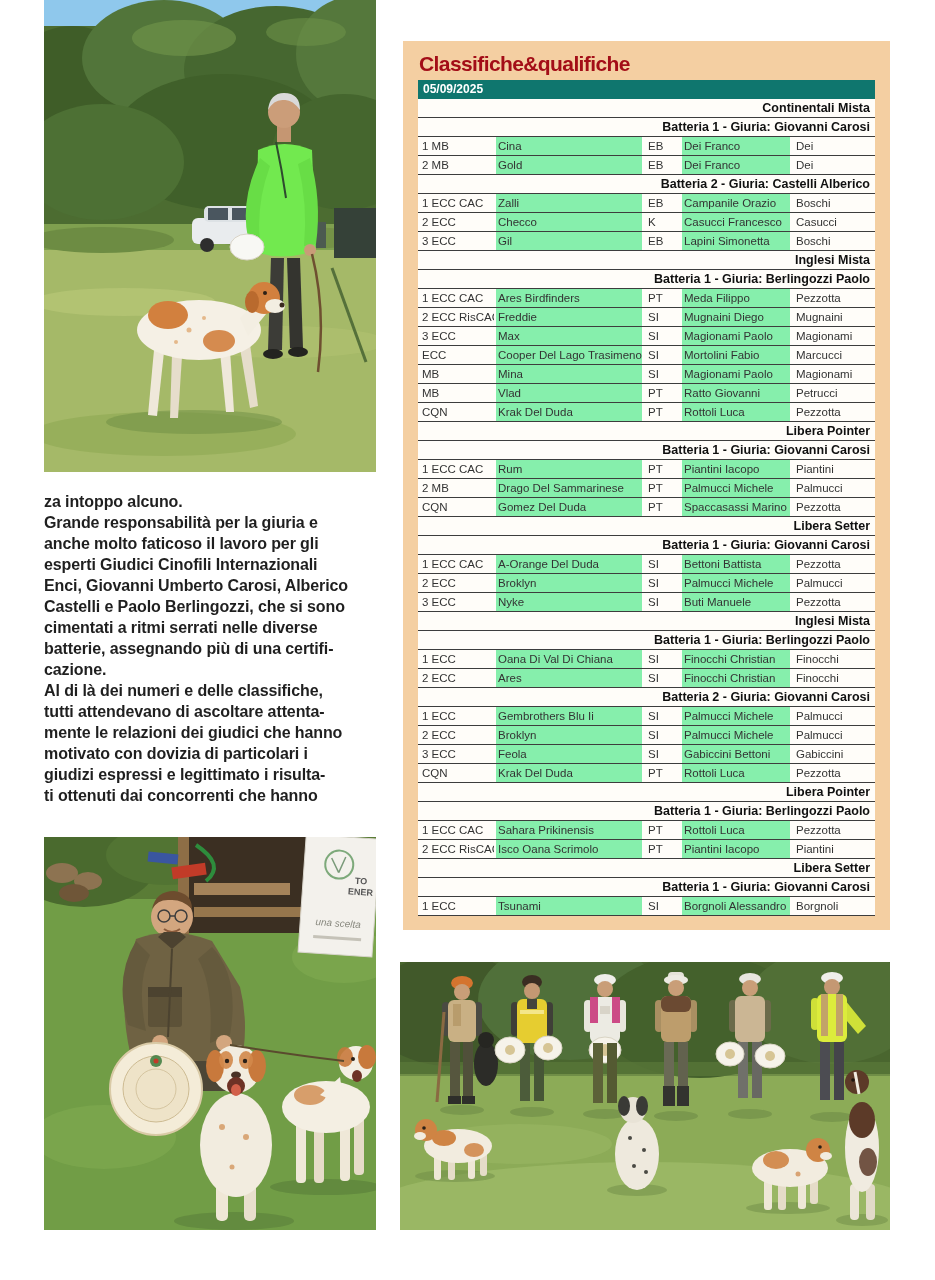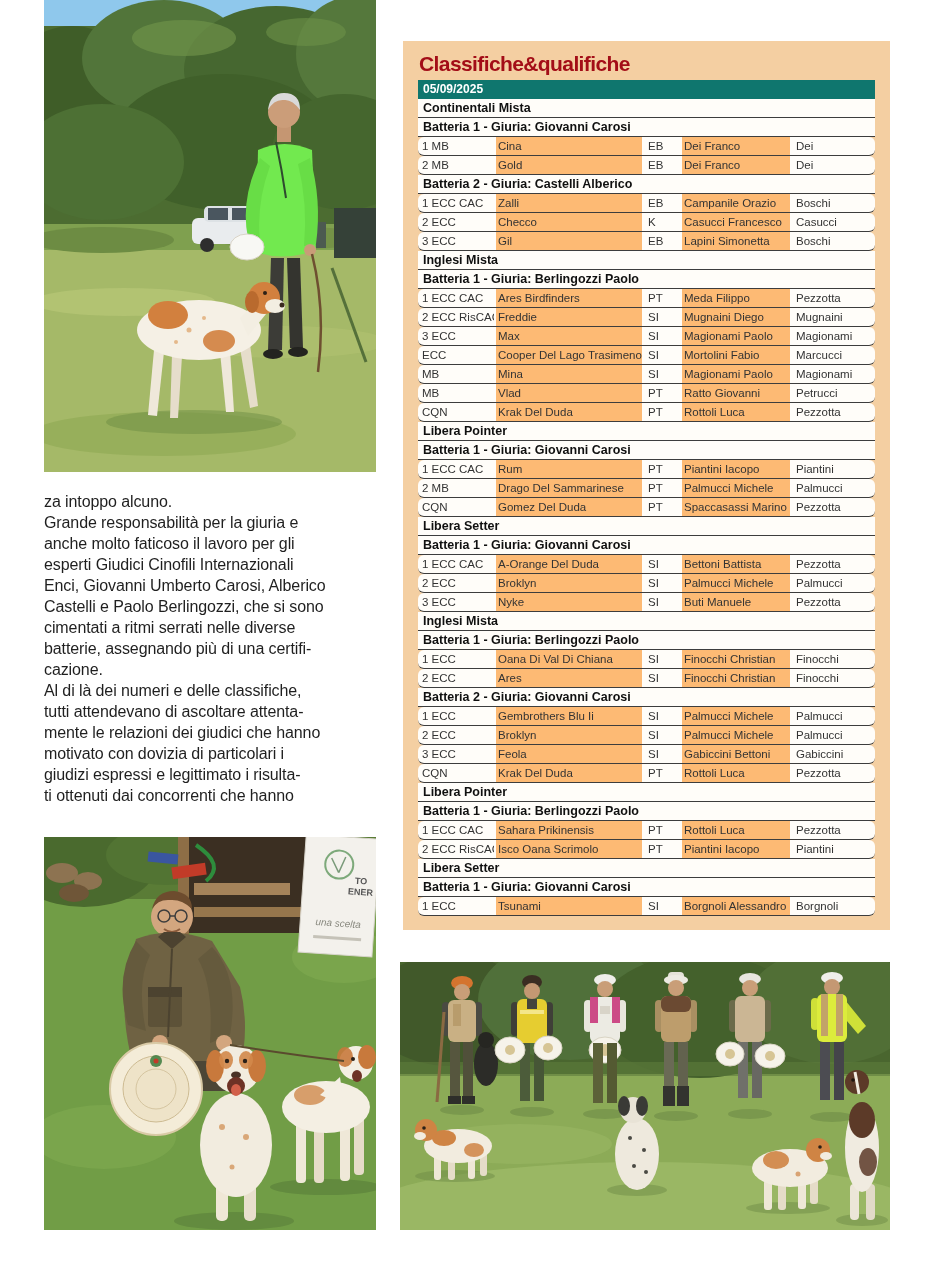--- a/index.html
+++ b/index.html
@@ -10,50 +10,51 @@
   }
   .photo{position:absolute;overflow:hidden;}
   .photo svg{display:block;width:100%;height:100%;}
   #photo-field{left:44px;top:0;width:332px;height:472px;}
   #photo-winner{left:44px;top:837px;width:332px;height:393px;}
   #photo-group{left:400px;top:962px;width:490px;height:268px;}
 
   .article{
     position:absolute;left:44px;top:491px;width:345px;
     font-size:16px;line-height:21px;color:#1f1f1f;
-    white-space:pre-line;letter-spacing:-0.1px;
+    white-space:pre-line;letter-spacing:-0.1px;font-weight:bold;
   }
 
   .panel{
     position:absolute;left:403px;top:41px;width:487px;
     background:#f4cfa2;padding:11px 15px 14px 15px;box-sizing:border-box;
   }
   .panel-title{
     color:#a30d17;font-weight:bold;font-size:21px;line-height:24px;
     letter-spacing:-0.6px;margin:0 0 4px 1px;
   }
   .t-rows{width:457px;}
   .t-row{box-sizing:border-box;width:100%;}
   .t-row.date{
     height:19px;background:#0f766e;color:#ffffff;
     font-weight:bold;font-size:12px;line-height:19px;padding:0 5px;
   }
   .t-row.section,.t-row.batteria{
     height:19px;background:#fffdf9;color:#101010;
     font-weight:bold;font-size:12.5px;line-height:18px;padding:0 5px;
     border-bottom:1px solid #3d3d3d;
+    text-align:right;
   }
   .t-row.result{
     height:19px;background:#fffdf9;display:grid;
     grid-template-columns:76px 150px 36px 112px 1fr;
     border-bottom:1px solid #3d3d3d;
-    font-size:11.5px;color:#333333;border-radius:6px;
+    font-size:11.5px;color:#333333;
   }
   .cell{line-height:18px;padding:0 4px;overflow:hidden;white-space:nowrap;}
-  .cell.hl{background:#fdba74;border-left:2px solid #fffdf9;border-right:2px solid #fffdf9;padding:0 2px;}
+  .cell.hl{background:#86efac;border-left:2px solid #fffdf9;border-right:2px solid #fffdf9;padding:0 2px;}
 </style>
 </head>
 <body>
 
 <div class="page">
 
   <div class="photo" id="photo-field">
     <svg viewBox="0 0 332 472" preserveAspectRatio="none">
       <rect width="332" height="110" fill="#8fc8ec"></rect>
       <ellipse cx="38" cy="62" rx="30" ry="11" fill="#ffffff" opacity=".95"></ellipse>

